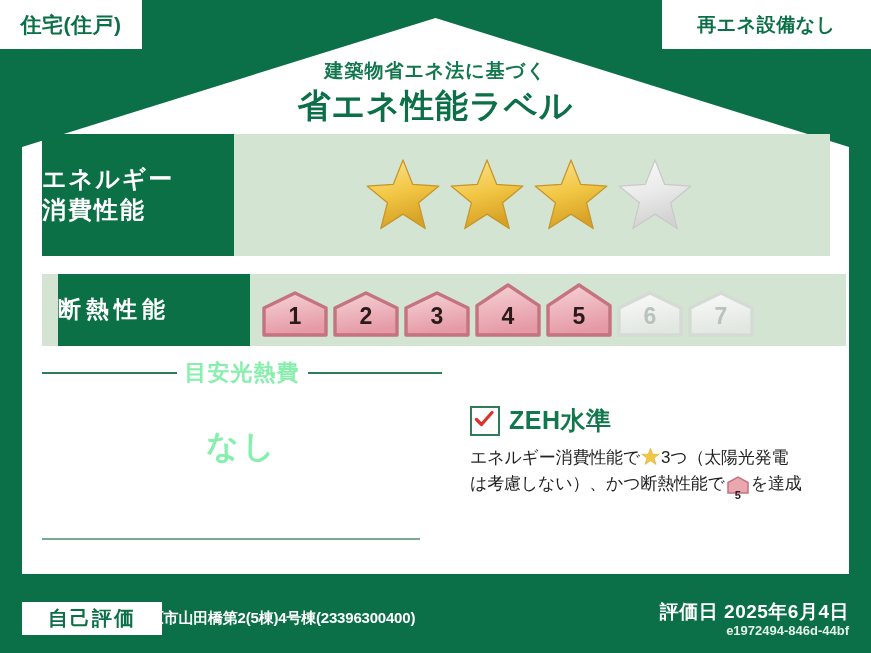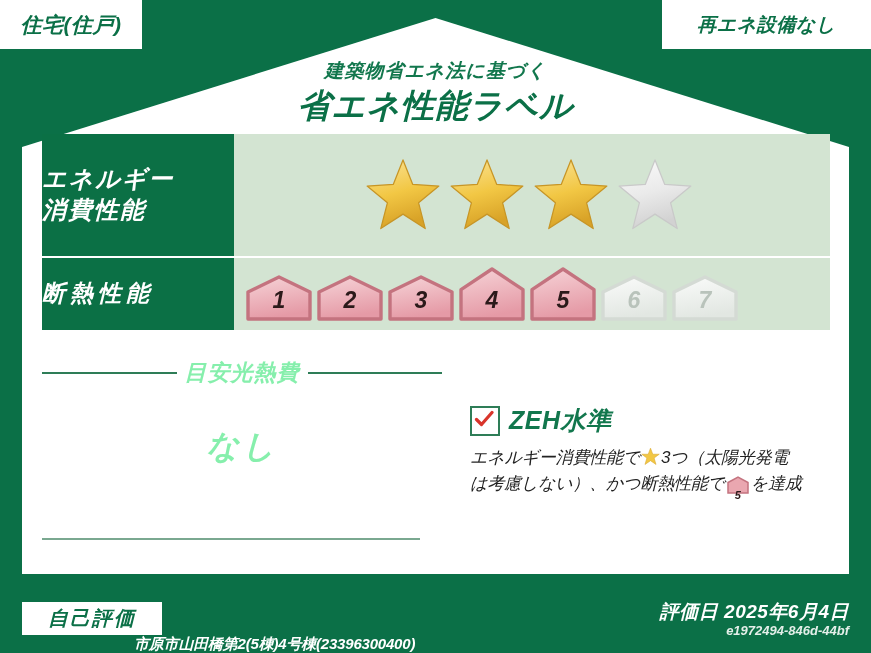--- a/index.html
+++ b/index.html
@@ -6,21 +6,20 @@
   body{
     width:871px;height:653px;
     background:#0b7047;
     font-family:"Liberation Sans","DejaVu Sans",sans-serif;
     overflow:hidden;
     position:relative;
   }
   #label-root{
     position:absolute;left:0;top:0;width:871px;height:653px;
     background:#0b7047;
-    font-style:italic;
   }
 
   
   .house-body{
     position:absolute;
     left:22px;top:18px;width:827px;height:556px;
     background:#ffffff;
     clip-path:polygon(0% 23.2%, 50% 0%, 100% 23.2%, 100% 100%, 0% 100%);
   }
 
@@ -52,21 +51,21 @@
     letter-spacing:1px;
   }
 
   
   .perf-row{
     position:absolute;left:42px;width:788px;
     background:#d3e4d2;
     display:flex;align-items:stretch;
   }
   #row-energy{top:134px;height:122px;}
-  #row-insulation{top:258px;height:72px;}
+  #row-insulation{top:274px;height:72px;padding-left:16px;}
 
   .perf-label{
     width:192px;
     background:#0b7045;
     color:#ffffff;
     display:flex;flex-direction:column;align-items:flex-start;justify-content:center;
     font-weight:bold;font-size:24px;line-height:1.28;
     letter-spacing:2px;
     flex:0 0 192px;
   }
@@ -144,21 +143,21 @@
 
   
   #footer{position:absolute;left:0;top:590px;width:871px;height:63px;}
   #self-eval-badge{
     position:absolute;left:22px;top:12px;
     background:#ffffff;color:#0b7047;font-weight:bold;font-size:20px;
     padding:3px 26px;letter-spacing:2px;
   }
   #address{
     position:absolute;left:134px;top:19px;
-    color:#ffffff;font-size:15px;font-weight:bold;letter-spacing:-0.2px;margin-top:26px;
+    color:#ffffff;font-size:15px;font-weight:bold;letter-spacing:-0.2px;
   }
   #eval-date{
     position:absolute;right:22px;top:9px;
     color:#ffffff;font-size:19px;font-weight:bold;text-align:left;
     letter-spacing:0.5px;
   }
   #doc-id{
     position:absolute;right:22px;top:33px;
     color:#e4efe9;font-size:13px;text-align:right;font-weight:bold;
     letter-spacing:0px;

